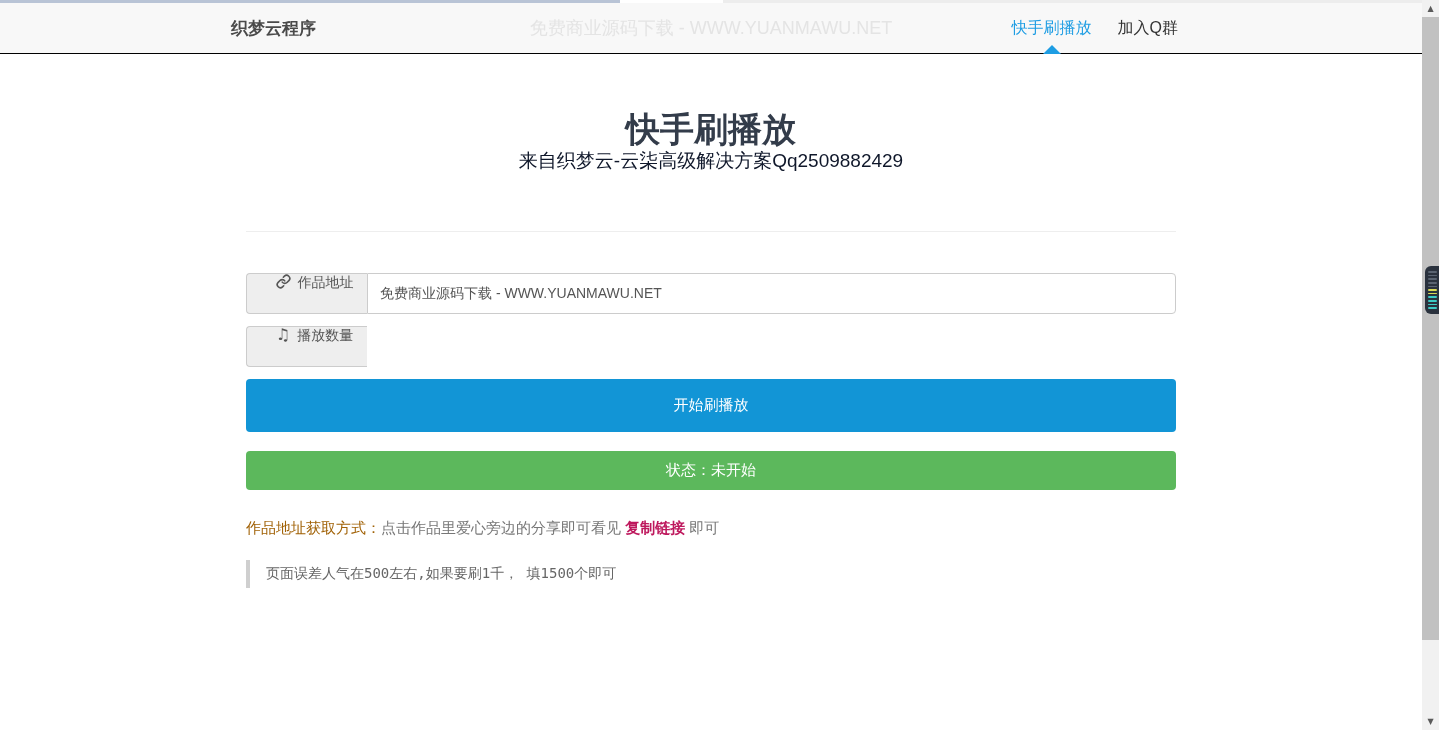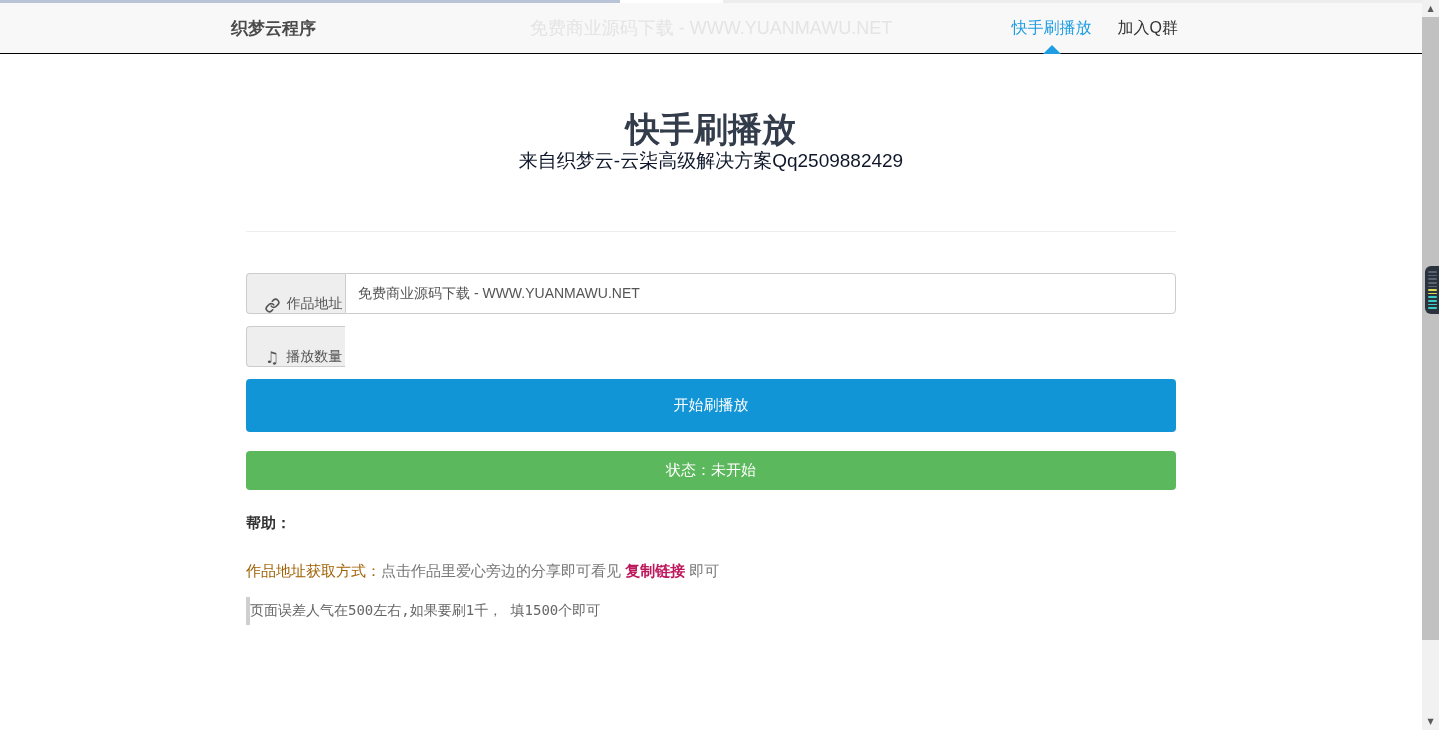--- a/index.html
+++ b/index.html
@@ -46,23 +46,23 @@
   .main-wrap { width:1422px; }
   .container { width:960px; margin:0 auto; padding:0 15px; }
   .page-header { text-align:center; padding-top:57px; }
   h1.title { font-size:34px; font-weight:700; color:#333c4a; line-height:1.1; }
   .subtitle { font-size:19px; color:#0f172a; }
   hr.divider { border:none; border-top:1px solid #eeeeee; margin:57px 0 0 0; }
 
   .form-area { margin-top:41px; }
   .input-group { display:flex; height:41px; margin-bottom:12px; }
   .input-addon {
-    width:99px; background:#eeeeee; border:1px solid #cccccc;
+    width:121px; background:#eeeeee; border:1px solid #cccccc;
     border-right:none; border-radius:4px 0 0 4px;
-    display:flex; align-items:flex-end; justify-content:center; gap:7px;
+    display:flex; align-items:flex-start; justify-content:center; gap:7px;
     font-size:14px; color:#555;padding-left:15px;
   }
   .input-addon .icon { display:flex; align-items:center; color:#555; }
   .icon-music { font-size:16px; line-height:1; font-family:"DejaVu Sans",sans-serif; }
   .input-field {
     flex:1; border:1px solid #cccccc; border-radius:0 4px 4px 0;
     font-size:14px; color:#555; padding:0 12px; outline:none; background:#fff;
     font-family:"Liberation Sans","DejaVu Sans",sans-serif;
   }
 
@@ -76,21 +76,21 @@
     width:100%; height:39px; margin-top:19px; background:#5cb85c;
     border-radius:4px; color:#ffffff; font-size:15px;
     display:flex; align-items:center; justify-content:center;
   }
 
   .help-heading { margin-top:24px; font-size:15px; font-weight:700; color:#333; }
   .help-line { margin-top:29px; font-size:15px; color:#777; }
   .help-line .hl-red { color:#a16207; }
   .help-line .hl-strong { color:#be185d; font-weight:700; }
   .note-quote {
-    margin-top:16px; border-left:4px solid #cfcfcf; padding:5px 0 5px 0;
+    margin-top:22px; border-left:4px solid #cfcfcf; padding:5px 0 5px 16px;
     font-size:14px; color:#666;
     font-family:"DejaVu Sans Mono","Liberation Mono",monospace;
   }
 
   
   .scrollbar {
     position:absolute; top:0; right:0; width:17px; height:730px;
     background:#f1f1f1; z-index:5;
   }
   .sb-arrow {
@@ -171,21 +171,20 @@
         </div>
       </div>
 
 
       <button class="btn-start">开始刷播放</button>
 
       <div class="status-bar">
         <span>状态：未开始</span>
       </div>
 
-      <div class="help-heading">帮助：</div>
 
       <div class="help-line">
         <span class="hl-red">作品地址获取方式</span><span class="hl-red">：</span><span>点击作品里爱心旁边的分享即可看见 </span><span class="hl-strong">复制链接</span><span> 即可</span>
       </div>
 
       <div class="note-quote">页面误差人气在500左右,如果要刷1千， 填1500个即可</div>
     </div>
   </div>
 </div>
 

